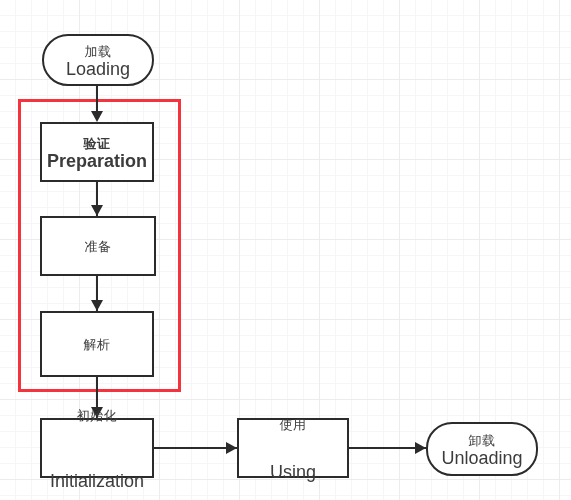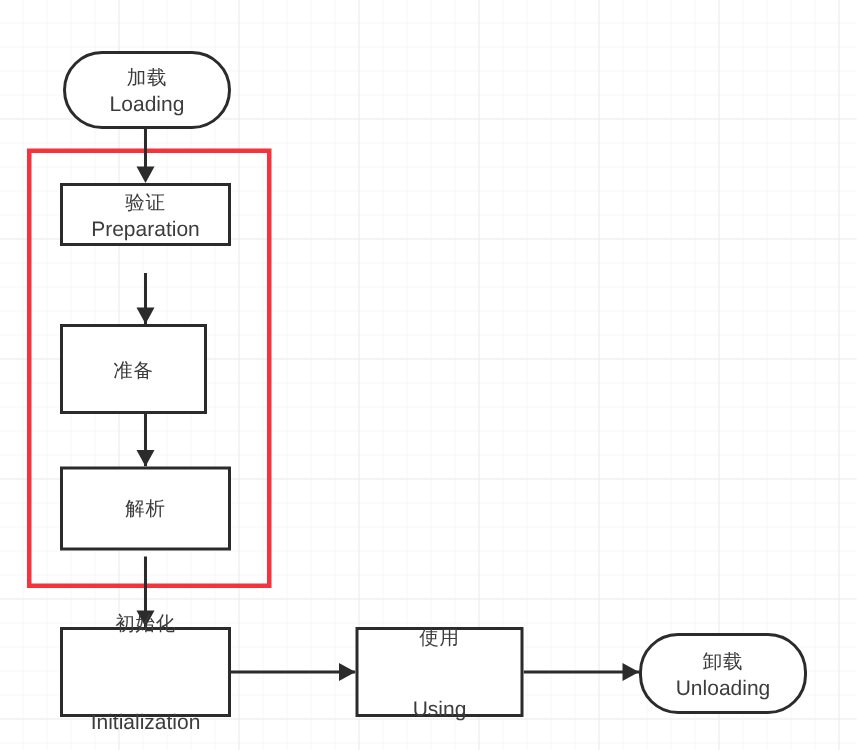--- a/index.html
+++ b/index.html
@@ -42,21 +42,21 @@
     justify-content: center;
     color: #3c3c3c;
     z-index: 3;
   }
   .node .cn {
     font-size: 13px;
     line-height: 17px;
     letter-spacing: 0.5px;
   }
   .node .en {
-    font-size: 14px;
+    font-size: 18px;
     line-height: 18px;
   }
   .node.rounded {
     border-radius: 26px;
   }
 
   .edge {
     position: absolute;
     background: #2b2b2b;
     z-index: 2;
@@ -94,30 +94,30 @@
 
 <div id="canvas">
 
   <div id="highlight-box" style="left: 18px; top: 99px; width: 163px; height: 293px; border-color: rgb(244, 51, 60);"></div>
 
   <div class="node rounded" style="left:42px; top:22px; width:112px; height:52px;margin-top:12px;">
     <span class="cn">加载</span>
     <span class="en">Loading</span>
   </div>
 
-  <div class="node" style="left:40px; top:122px; width:114px; height:42px;">
+  <div class="node" style="left:40px; top:122px; width:114px; height:60px;font-weight:bold;">
     <span class="cn">验证</span>
     <span class="en">Preparation</span>
   </div>
 
-  <div class="node" style="left:40px; top:216px; width:98px; height:60px;">
+  <div class="node" style="left:40px; top:216px; width:116px; height:60px;">
     <span class="cn">准备</span>
   </div>
 
-  <div class="node" style="left:40px; top:311px; width:114px; height:56px;font-family:Liberation Mono, monospace;">
+  <div class="node" style="left:40px; top:311px; width:114px; height:66px;">
     <span class="cn">解析</span>
   </div>
 
   <div class="node" style="left:40px; top:418px; width:114px; height:60px;gap:48px;">
     <span class="cn">初始化</span>
     <span class="en">Initialization</span>
   </div>
 
   <div class="node" style="left:237px; top:418px; width:112px; height:60px;gap:30px;">
     <span class="cn">使用</span>

